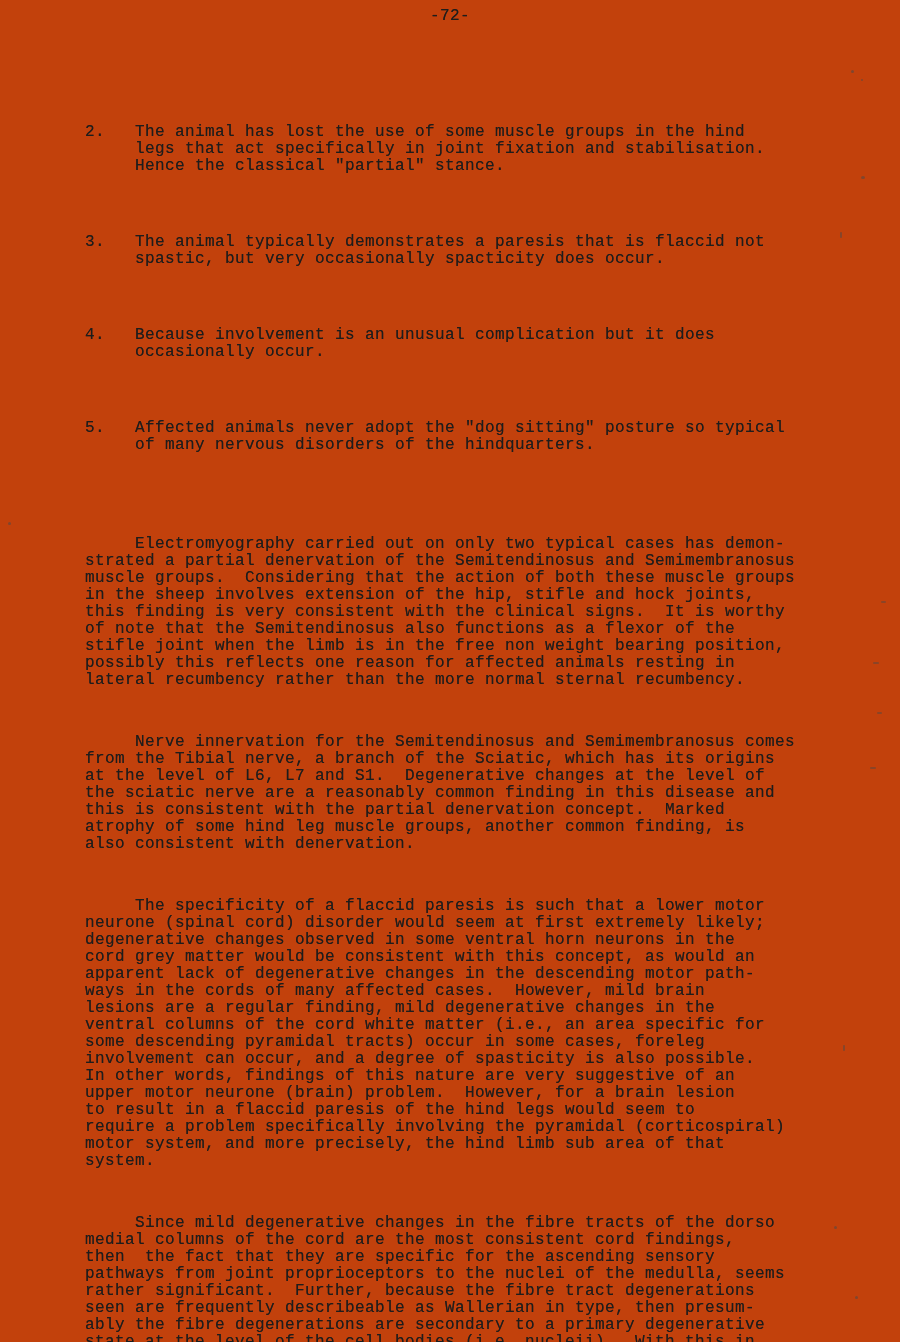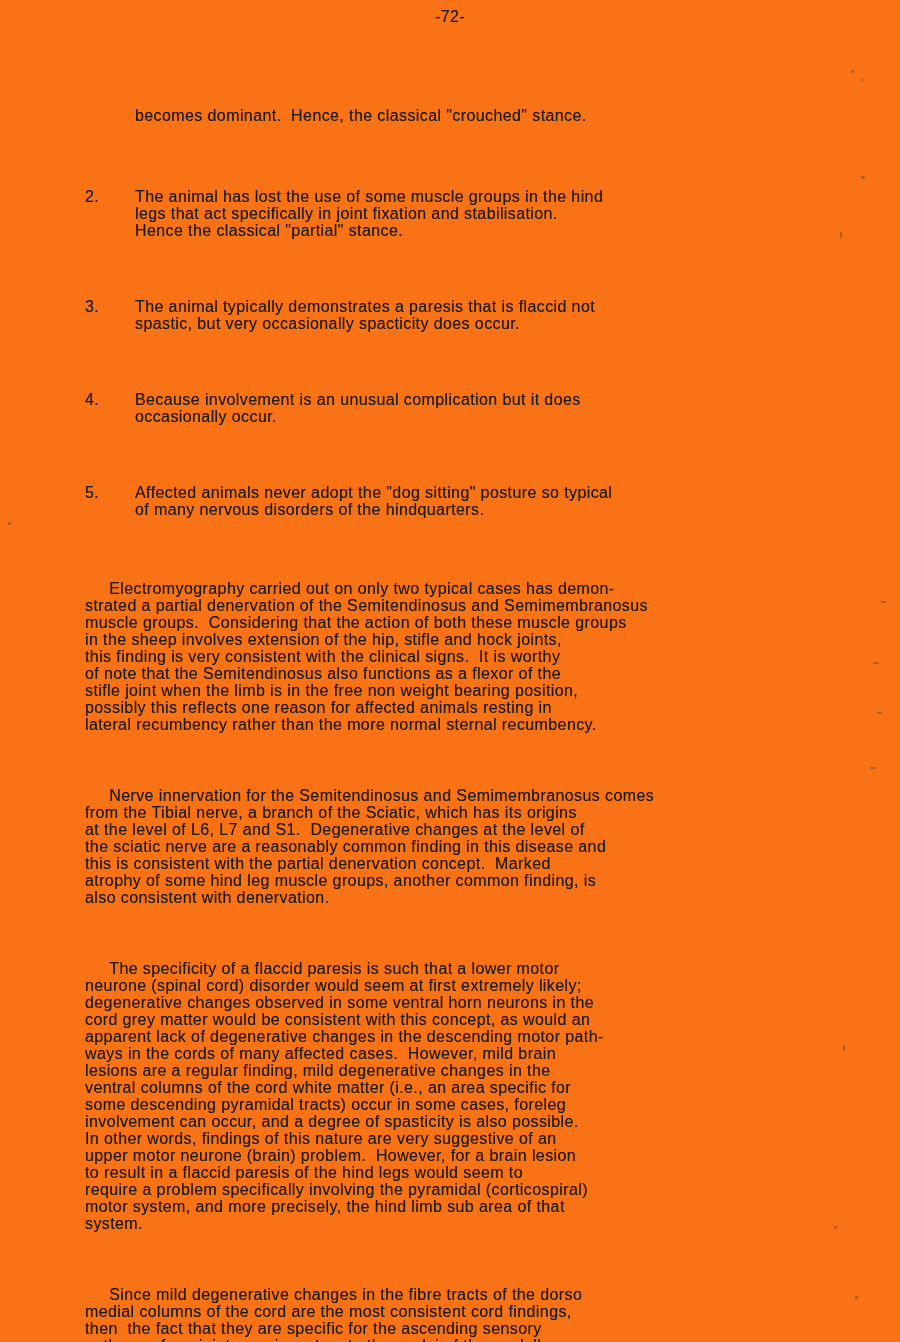--- a/index.html
+++ b/index.html
@@ -1,23 +1,23 @@
 <!DOCTYPE html>
 <html><head>
 <meta charset="utf-8">
 <style>
   html, body { margin: 0; padding: 0; background: #e9e9e7; }
   .page {
     position: relative;
     width: 900px;
     height: 1342px;
     margin: 0 auto;
-    background: #f97316;
+    background: #c2410c;
     color: #1d1d1d;
-    font-family: Liberation Sans, sans-serif;
+    font-family: Liberation Mono, monospace;
     font-size: 16px;
     letter-spacing: 0.4px;
     line-height: 17px;
     overflow: hidden;
     text-shadow: 0 0 0.6px rgba(25,25,25,0.65);
   }
   .page-number {
     position: absolute;
     top: 8px;
     left: 0;
@@ -40,41 +40,40 @@
     margin-bottom: 8px;
   }
   .list-item .num {
     flex: none;
     width: 50px;
   }
   .list-item .item-text {
     flex: 1;
     white-space: pre-wrap;
   }
-  .para { margin-top: 20px; }
-  .para.first { margin-top: 3px; }
+  .para { margin-top: 11px; }
+  .para.first { margin-top: 23px; }
   .speck {
     position: absolute;
     background: #4a4a4a;
     opacity: 0.55;
     border-radius: 50%;
   }
   .speck.dash { border-radius: 1px; opacity: 0.45; }
   .speck.tick { border-radius: 1px; opacity: 0.5; }
 </style>
 </head>
 <body>
 
 <div class="page">
 
   <div class="page-number">-72-</div>
 
   <div class="body">
 
-    <div class="intro">becomes dominant.  Hence, the classical "crouched" stance.</div>
 
     <div class="list-item">
       <span class="num">2.</span>
       <span class="item-text">The animal has lost the use of some muscle groups in the hind
 legs that act specifically in joint fixation and stabilisation.
 Hence the classical "partial" stance.</span>
     </div>
 
     <div class="list-item">
       <span class="num">3.</span>

